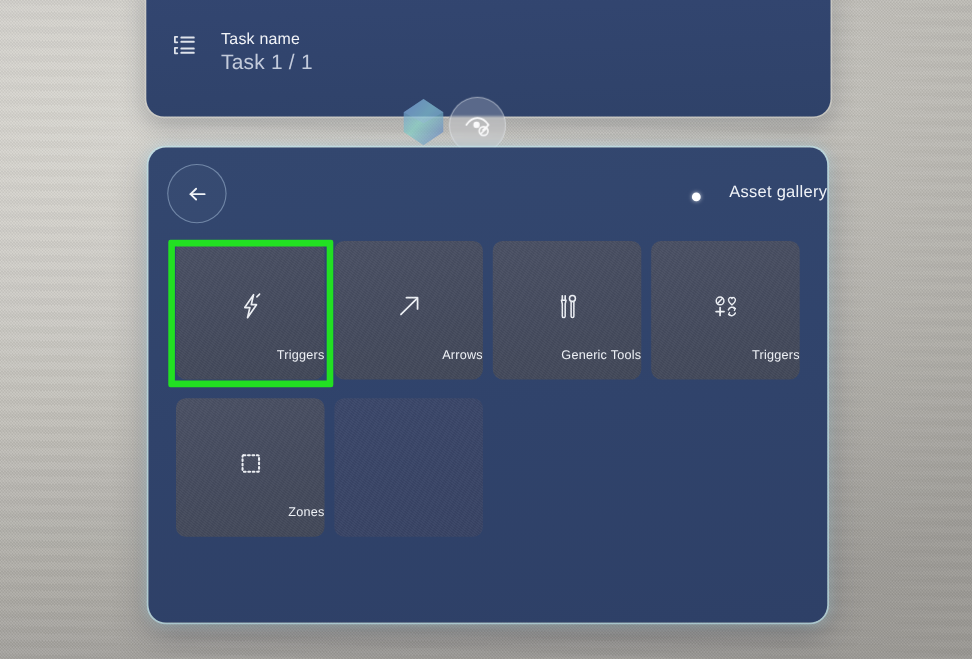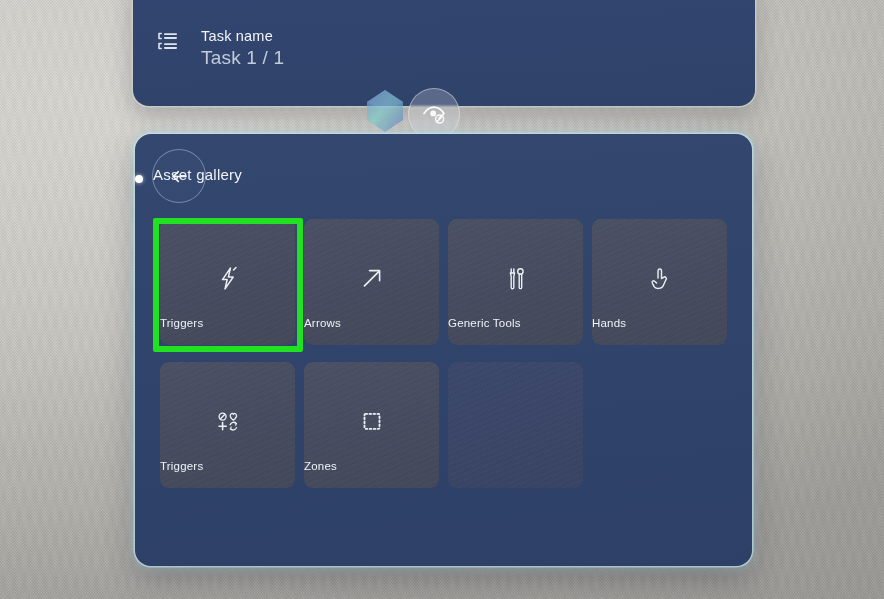--- a/index.html
+++ b/index.html
@@ -139,22 +139,22 @@
     justify-content: center;
   }
   #back-button svg { width: 25px; height: 25px; }
 
   #gallery-title-wrap {
     position: absolute;
     left: 0; right: 0;
     top: 32px;
     display: flex;
     align-items: center;
-    justify-content: flex-start;
-    gap: 10px;
+    justify-content: flex-end;
+    gap: 26px;
   }
   #gaze-cursor {
     width: 8px;
     height: 8px;
     border-radius: 50%;
     background: #ffffff;
     margin-top: 9px;
     box-shadow: 0 0 4px rgba(255,255,255,0.7);
   }
   #gallery-title {
@@ -174,21 +174,21 @@
     grid-template-rows: repeat(2, 126px);
     column-gap: 9px;
     row-gap: 17px;
   }
   .tile {
     position: relative;
     border-radius: 9px;
     background: linear-gradient(165deg, #4a5064 0%, #454b5e 55%, #424858 100%);
     display: flex;
     flex-direction: column;
-    align-items: flex-start;
+    align-items: flex-end;
     justify-content: flex-end;
     padding-bottom: 16px;
   }
   .tile::after {
     content: "";
     position: absolute;
     inset: 0;
     border-radius: 9px;
     background-image:
       repeating-linear-gradient(38deg, rgba(255,255,255,.028) 0 1px, rgba(0,0,0,.028) 1px 2px);
@@ -321,32 +321,20 @@
         <svg viewBox="0 0 30 30" fill="none" xmlns="http://www.w3.org/2000/svg">
           <path d="M10.2 5.5 V9.6 M12.8 5.5 V9.6" stroke="#eef1f6" stroke-width="1.5" stroke-linecap="round"></path>
           <path d="M9.4 9.6 H13.6 L12.8 13.0 V24.0 A1.3 1.3 0 0 1 10.2 24.0 V13.0 Z" stroke="#eef1f6" stroke-width="1.4" stroke-linejoin="round" fill="none"></path>
           <path d="M19.4 5.3 A2.7 2.7 0 0 1 19.4 10.7 A2.7 2.7 0 0 1 19.4 5.3 Z" stroke="#eef1f6" stroke-width="1.4" fill="none"></path>
           <path d="M18.2 10.7 H20.7 V24.0 A1.25 1.25 0 0 1 18.2 24.0 Z" stroke="#eef1f6" stroke-width="1.4" stroke-linejoin="round" fill="none"></path>
         </svg>
       </span>
       <span class="tile-label">Generic Tools</span>
     </div>
 
-    <div class="tile">
-      <span class="tile-icon">
-        <svg viewBox="0 0 30 30" fill="none" xmlns="http://www.w3.org/2000/svg">
-          <path d="M13.0 14.5 V7.3 A1.75 1.75 0 0 1 16.5 7.3 V15.2
-                   L18.6 14.0 A1.6 1.6 0 0 1 20.9 16.3
-                   L18.2 22.4 A4.4 4.4 0 0 1 14.2 25.0
-                   H12.3 A4.0 4.0 0 0 1 9.0 23.0
-                   L7.3 19.6 A1.5 1.5 0 0 1 9.6 17.8 L11.6 19.6" stroke="#eef1f6" stroke-width="1.45" stroke-linejoin="round" stroke-linecap="round" fill="none"></path>
-        </svg>
-      </span>
-      <span class="tile-label">Hands</span>
-    </div>
 
 
     <div class="tile">
       <span class="tile-icon">
         <svg viewBox="0 0 30 30" fill="none" xmlns="http://www.w3.org/2000/svg">
           <circle cx="9.6" cy="10.2" r="3.5" stroke="#eef1f6" stroke-width="1.35" fill="none"></circle>
           <line x1="7.3" y1="12.6" x2="11.9" y2="7.8" stroke="#eef1f6" stroke-width="1.35" stroke-linecap="round"></line>
           <path d="M20.4 13.8 C17.0 11.4 16.4 8.6 18.3 7.3 C19.5 6.5 20.4 7.5 20.4 8.1
                    C20.4 7.5 21.3 6.5 22.5 7.3 C24.4 8.6 23.8 11.4 20.4 13.8 Z" stroke="#eef1f6" stroke-width="1.3" stroke-linejoin="round" fill="none"></path>
           <path d="M9.6 16.2 V23.4 M6.0 19.8 H13.2" stroke="#eef1f6" stroke-width="1.6" stroke-linecap="round"></path>

